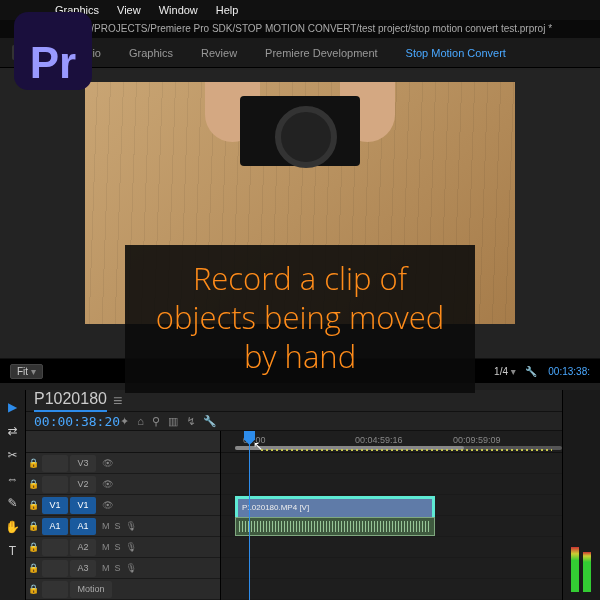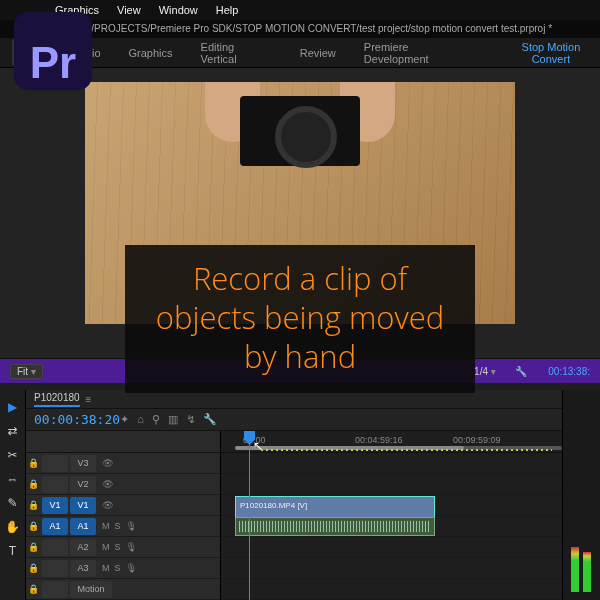--- a/index.html
+++ b/index.html
@@ -21,36 +21,36 @@
   .video-frame { margin: 6px auto 0 auto; width: 430px; height: 242px; background: linear-gradient(135deg, #c9a574 0%, #b8915f 50%, #a67c4a 100%); position: relative; overflow: hidden; }
   .wood-grain::before { content: ""; position: absolute; inset: 0; background: repeating-linear-gradient(92deg, rgba(0,0,0,0) 0px, rgba(0,0,0,0) 12px, rgba(0,0,0,0.06) 12px, rgba(0,0,0,0.06) 13px); }
   .camera { position: absolute; top: 14px; left: 50%; transform: translateX(-50%); width: 120px; height: 70px; background: #111; border-radius: 4px; }
   .camera::before { content: ""; position: absolute; top: 10px; left: 35px; width: 50px; height: 50px; background: #222; border-radius: 50%; border: 6px solid #333; }
   .hand-l { position: absolute; top: 0; left: 120px; width: 55px; height: 60px; background: #d4a882; border-radius: 0 0 28px 28px; }
   .hand-r { position: absolute; top: 0; right: 120px; width: 55px; height: 60px; background: #d4a882; border-radius: 0 0 28px 28px; }
   
   .overlay-caption { position: absolute; top: 245px; left: 50%; transform: translateX(-50%); width: 350px; background: rgba(10,10,10,0.88); padding: 14px 20px 18px 20px; text-align: center; z-index: 50; }
   .overlay-caption span { color: #ff8c1a; font-size: 31px; line-height: 1.25; font-family: "Segoe UI Light", "Open Sans", sans-serif; font-weight: 300; }
   
-  .transport { height: 25px; background: #4c1d95; display: flex; align-items: center; padding: 0 10px; font-size: 10px; border-top: 1px solid #111; }
+  .transport { height: 25px; background: #000000; display: flex; align-items: center; padding: 0 10px; font-size: 10px; border-top: 1px solid #111; }
   .transport .left { display: flex; align-items: center; gap: 6px; }
-  .transport .right { margin-left: auto; display: flex; align-items: center; gap: 20px; color: #4aa8ff; }
+  .transport .right { margin-left: auto; display: flex; align-items: center; gap: 10px; color: #4aa8ff; }
   .fit-select { background: #333; color: #ccc; border: 1px solid #444; padding: 1px 6px; border-radius: 2px; font-size: 10px; }
   .chev { color: #888; }
   .scale-sel { color: #ccc; }
   .wrench { color: #ccc; }
   
   .timeline-area { position: absolute; bottom: 0; left: 0; right: 0; height: 210px; background: #1a1a1a; display: flex; }
   
   .toolbar-left { width: 26px; background: #1e1e1e; display: flex; flex-direction: column; align-items: center; gap: 6px; padding-top: 8px; border-right: 1px solid #000; }
   .toolbar-left .tool { width: 18px; height: 18px; display: flex; align-items: center; justify-content: center; color: #ccc; font-size: 12px; }
   .toolbar-left .active { color: #2d8ceb; }
   
   .seq-panel { flex: 1; background: #232323; display: flex; flex-direction: column; }
-  .seq-header { height: 22px; border-bottom: 1px solid #111; display: flex; align-items: center; padding: 0 8px; font-size: 10px; }
+  .seq-header { height: 22px; border-bottom: 1px solid #111; display: flex; align-items: center; padding: 0 8px; font-size: 16px; }
   .seq-tab { color: #ccc; position: relative; padding-bottom: 3px; }
   .seq-tab::after { content:""; position:absolute; bottom:-1px; left:0; right:0; height:2px; background:#2d8ceb; }
   .seq-close { margin-left: 6px; color: #888; }
   
   .seq-info { height: 25px; display: flex; align-items: center; padding: 0 8px; border-bottom: 1px solid #111; }
   .tc-blue { color: #4aa8ff; font-size: 13px; font-family: monospace; }
   .seq-icons { display: flex; gap: 8px; color: #888; font-size: 11px; }
   
   .seq-body { flex: 1; display: flex; }
   .track-headers { width: 195px; background: #2a2a2a; border-right: 1px solid #000; }
@@ -69,21 +69,21 @@
   .ruler span { position: absolute; top: 4px; }
   .playline { position: absolute; left: 28px; top: 0; bottom: 0; border-left: 1px solid #2d8ceb; z-index: 5; }
   .playhead-grip { position: absolute; top: 0; left: 23px; width: 11px; height: 14px; background: #2d8ceb; clip-path: polygon(0 0, 100% 0, 100% 60%, 50% 100%, 0 60%); z-index: 6; }
   .cursor-arrow { position:absolute; top:8px; left:32px; color:#fff; font-size:12px; z-index:7; }
   
   .inout-bar { position: absolute; top: 15px; left: 14px; right: 0; height: 4px; background: #555; border-radius: 2px; }
   .inout-bar .seg { position:absolute; left:0; width:70%; top:0; bottom:0; background:#888; border-radius:2px; }
   .yellow-dots { position:absolute; top:18px; left:40px; right:10px; height:2px; background: repeating-linear-gradient(90deg, #c9c94a 0, #c9c94a 2px, transparent 2px, transparent 5px); }
   
   .clip-row { height: 21px; position: relative; border-bottom: 1px solid #1a1a1a; }
-  .clip-video { position: absolute; left: 14px; top: 1px; height: 33px; width: 200px; background: #5f7ba8; border: 1px solid #5eead4; font-size: 8px; color: #eee; padding-left: 4px; line-height: 17px; overflow: hidden; white-space: nowrap; }
+  .clip-video { position: absolute; left: 14px; top: 1px; height: 33px; width: 200px; background: #5f7ba8; border: 3px solid #5eead4; font-size: 8px; color: #eee; padding-left: 4px; line-height: 17px; overflow: hidden; white-space: nowrap; }
   .clip-audio { position: absolute; left: 14px; top: 1px; height: 19px; width: 200px; background: #3f5a3f; border: 1px solid #7fa87f; overflow: hidden; }
   .clip-audio::before { content:""; position:absolute; inset: 3px; background: repeating-linear-gradient(90deg, #aee0ae 0, #aee0ae 1px, #3f5a3f 1px, #3f5a3f 3px); opacity: 0.8; }
   
   .meters { width: 38px; background: #1a1a1a; border-left: 1px solid #000; position: relative; }
   .meter-fill { position: absolute; bottom: 8px; left: 8px; width: 8px; height: 45px; background: linear-gradient(0deg, #3c3 0%, #3c3 70%, #cc3 85%, #c33 100%); }
   .meter-fill2 { position: absolute; bottom: 8px; left: 20px; width: 8px; height: 40px; background: linear-gradient(0deg, #3c3 0%, #3c3 75%, #cc3 90%, #c33 100%); }
 </style>
 </head>
 <body>
 
@@ -95,21 +95,20 @@
 </div>
 
 <div class="titlebar">
   <span>ocuments/PROJECTS/Premiere Pro SDK/STOP MOTION CONVERT/test project/stop motion convert test.prproj *</span>
 </div>
 
 <div class="workspace-tabs">
   <span style="background:#333;padding:1px 6px;border-radius:2px;"><span>80</span> <span class="chev">▾</span></span>
   <span>Audio</span>
   <span>Graphics</span>
-  <span>Editing Vertical</span>
   <span>Review</span>
   <span>Premiere Development</span>
   <span class="active">Stop Motion Convert</span>
 </div>
 
 <div class="pr-logo">
   <span>Pr</span>
 </div>
 
 <div class="program-monitor">

